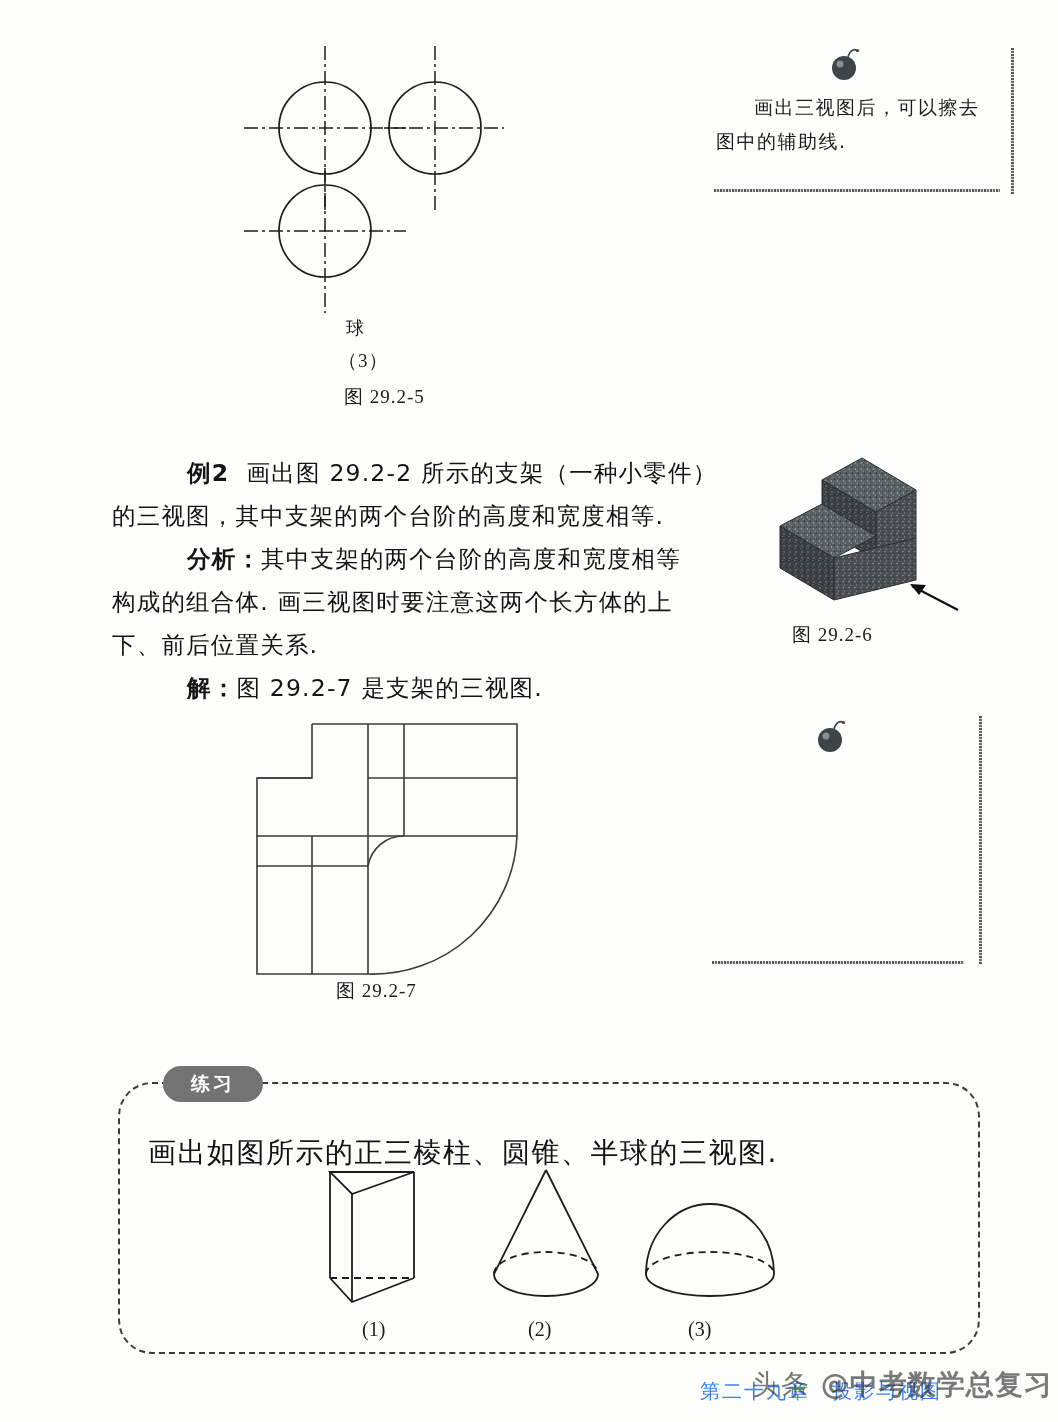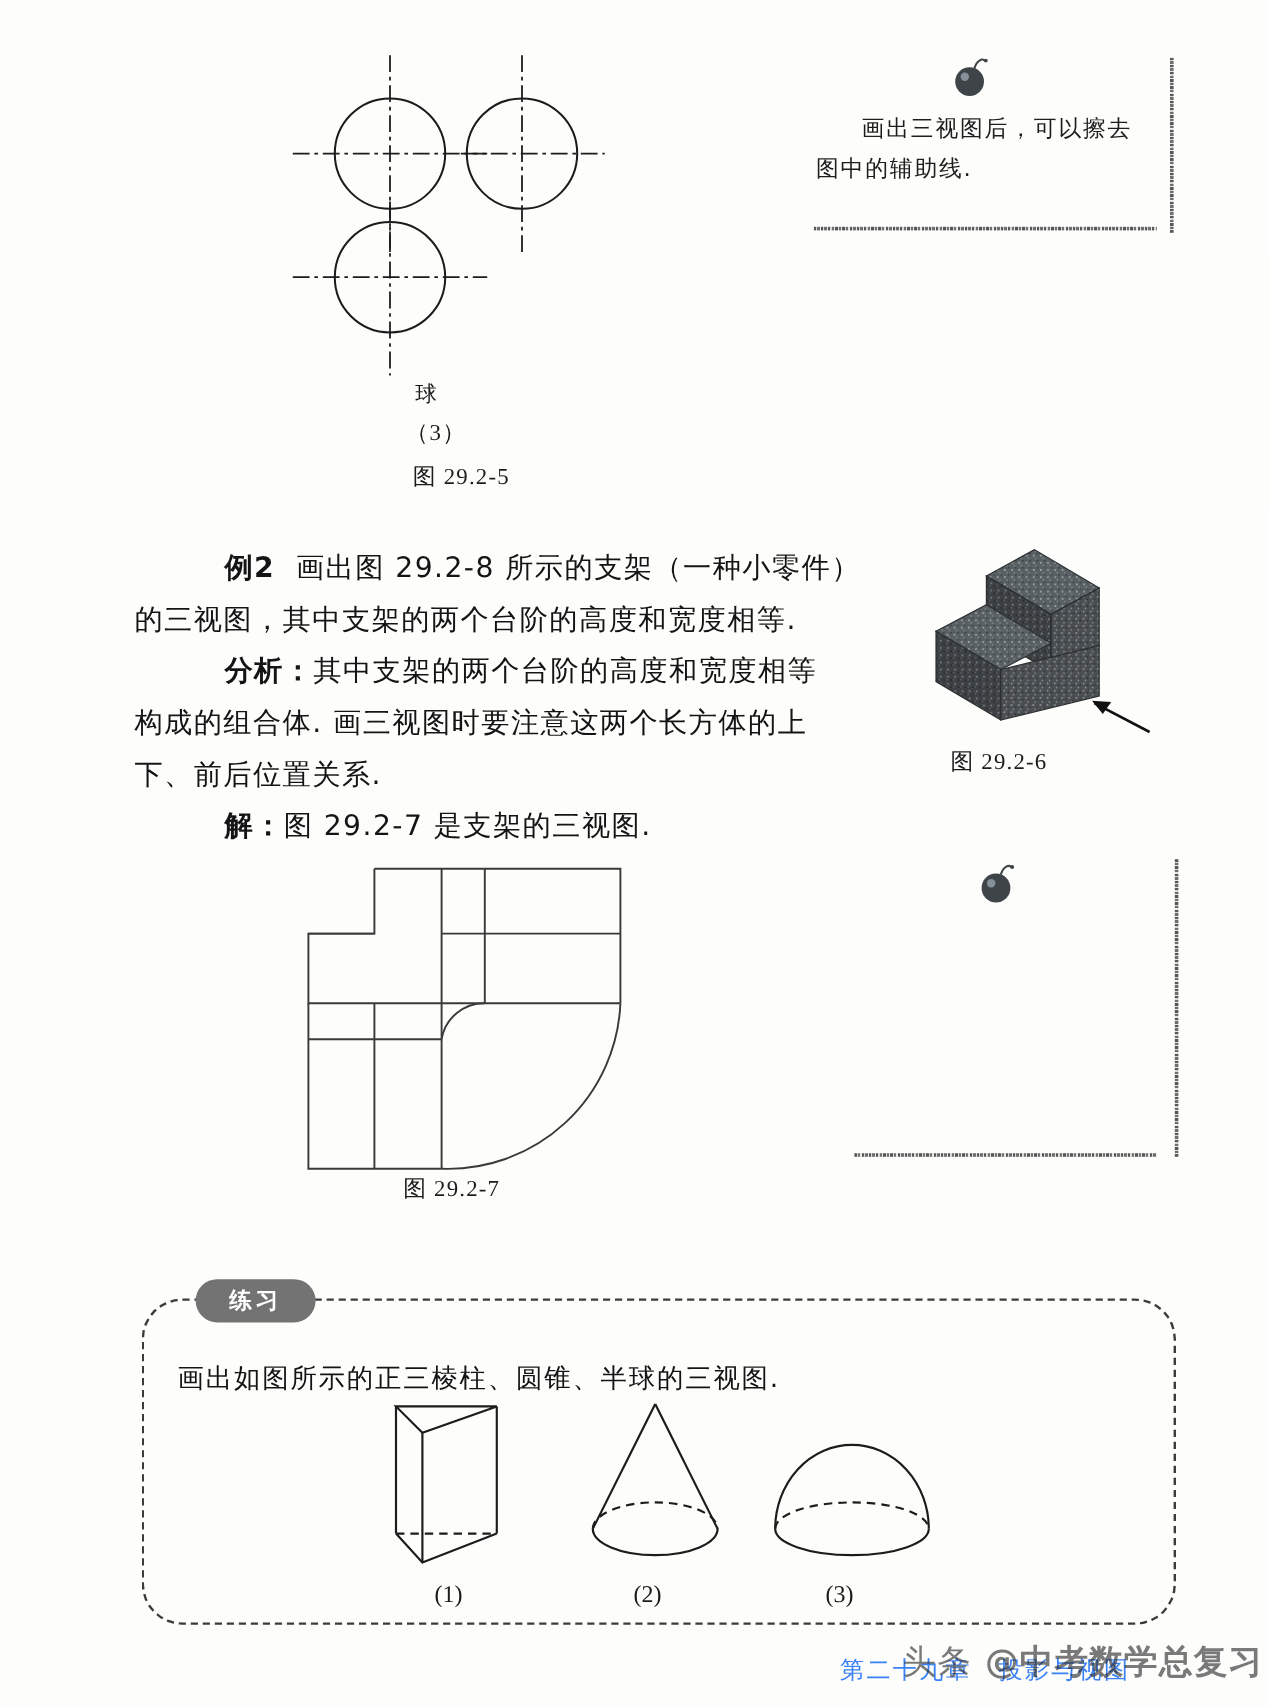--- a/index.html
+++ b/index.html
@@ -102,21 +102,21 @@
     font-weight: bold;
     letter-spacing: 3px;
     display: flex;
     align-items: center;
     justify-content: center;
   }
   #practice-prompt {
     position: absolute;
     left: 148px; top: 1134px;
     font-family: "DejaVu Sans", "Liberation Sans", sans-serif;
-    font-size: 22px;
+    font-size: 28px;
     letter-spacing: 1.5px;
     color: #141414;
     white-space: nowrap;
   }
   .sub-label {
     position: absolute;
     font-family: "Liberation Serif", serif;
     font-size: 20px;
     color: #1c1c1c;
   }
@@ -167,35 +167,35 @@
 
     <circle class="circ" cx="93" cy="213" r="46"></circle>
     <line class="cl" x1="93" y1="150" x2="93" y2="295"></line>
     <line class="cl" x1="12" y1="213" x2="174" y2="213"></line>
   </svg>
 
   <div class="abs cap cap-cn" style="left:346px; top:316px;">球</div>
   <div class="abs cap" style="left:338px; top:348px;">（3）</div>
   <div class="abs cap" style="left:310px; top:384px;margin-left:34px;">图 29.2-5</div>
 
-  <div class="note" id="note-1" style="left:678px; top:42px; width:286px; height:150px;">
+  <div class="note" id="note-1" style="left:714px; top:42px; width:286px; height:150px;">
     <svg class="bomb" style="left:108px; top:-2px;" width="44" height="44" viewBox="0 0 44 44">
       <circle cx="22" cy="28" r="12" fill="#3f4448"></circle>
       <circle cx="18" cy="24" r="3.5" fill="#86909a"></circle>
       <path d="M26 17 C28 10, 33 8, 35 11" stroke="#3f4448" stroke-width="1.7" fill="none"></path>
       <circle cx="35.5" cy="10.5" r="1.6" fill="#3f4448"></circle>
     </svg>
     <div class="note-body" style="position:absolute; left:2px; top:48px; width:268px;">画出三视图后，可以擦去图中的辅助线.</div>
     <div class="note-rule-bottom"></div>
     <div class="note-rule-right" style="right:-14px; top:6px; bottom:-2px;"></div>
   </div>
 
   <div class="body-text" style="left:140px; top:452px; width:600px;">
     <div>
-      <span class="indent"></span><span class="lead">例2</span>&nbsp;&nbsp;<span>画出图 29.2-8 所示的支架（一种小零件）</span>
+      <span class="indent"></span><span class="lead">例2</span>&nbsp;&nbsp;<span>画出图 29.2-2 所示的支架（一种小零件）</span>
     </div>
     <div style="margin-left:-28px;">
       <span>的三视图，其中支架的两个台阶的高度和宽度相等.</span>
     </div>
     <div>
       <span class="indent"></span><span class="lead">分析：</span><span>其中支架的两个台阶的高度和宽度相等</span>
     </div>
     <div style="margin-left:-28px;">
       <span>构成的组合体. 画三视图时要注意这两个长方体的上</span>
     </div>

